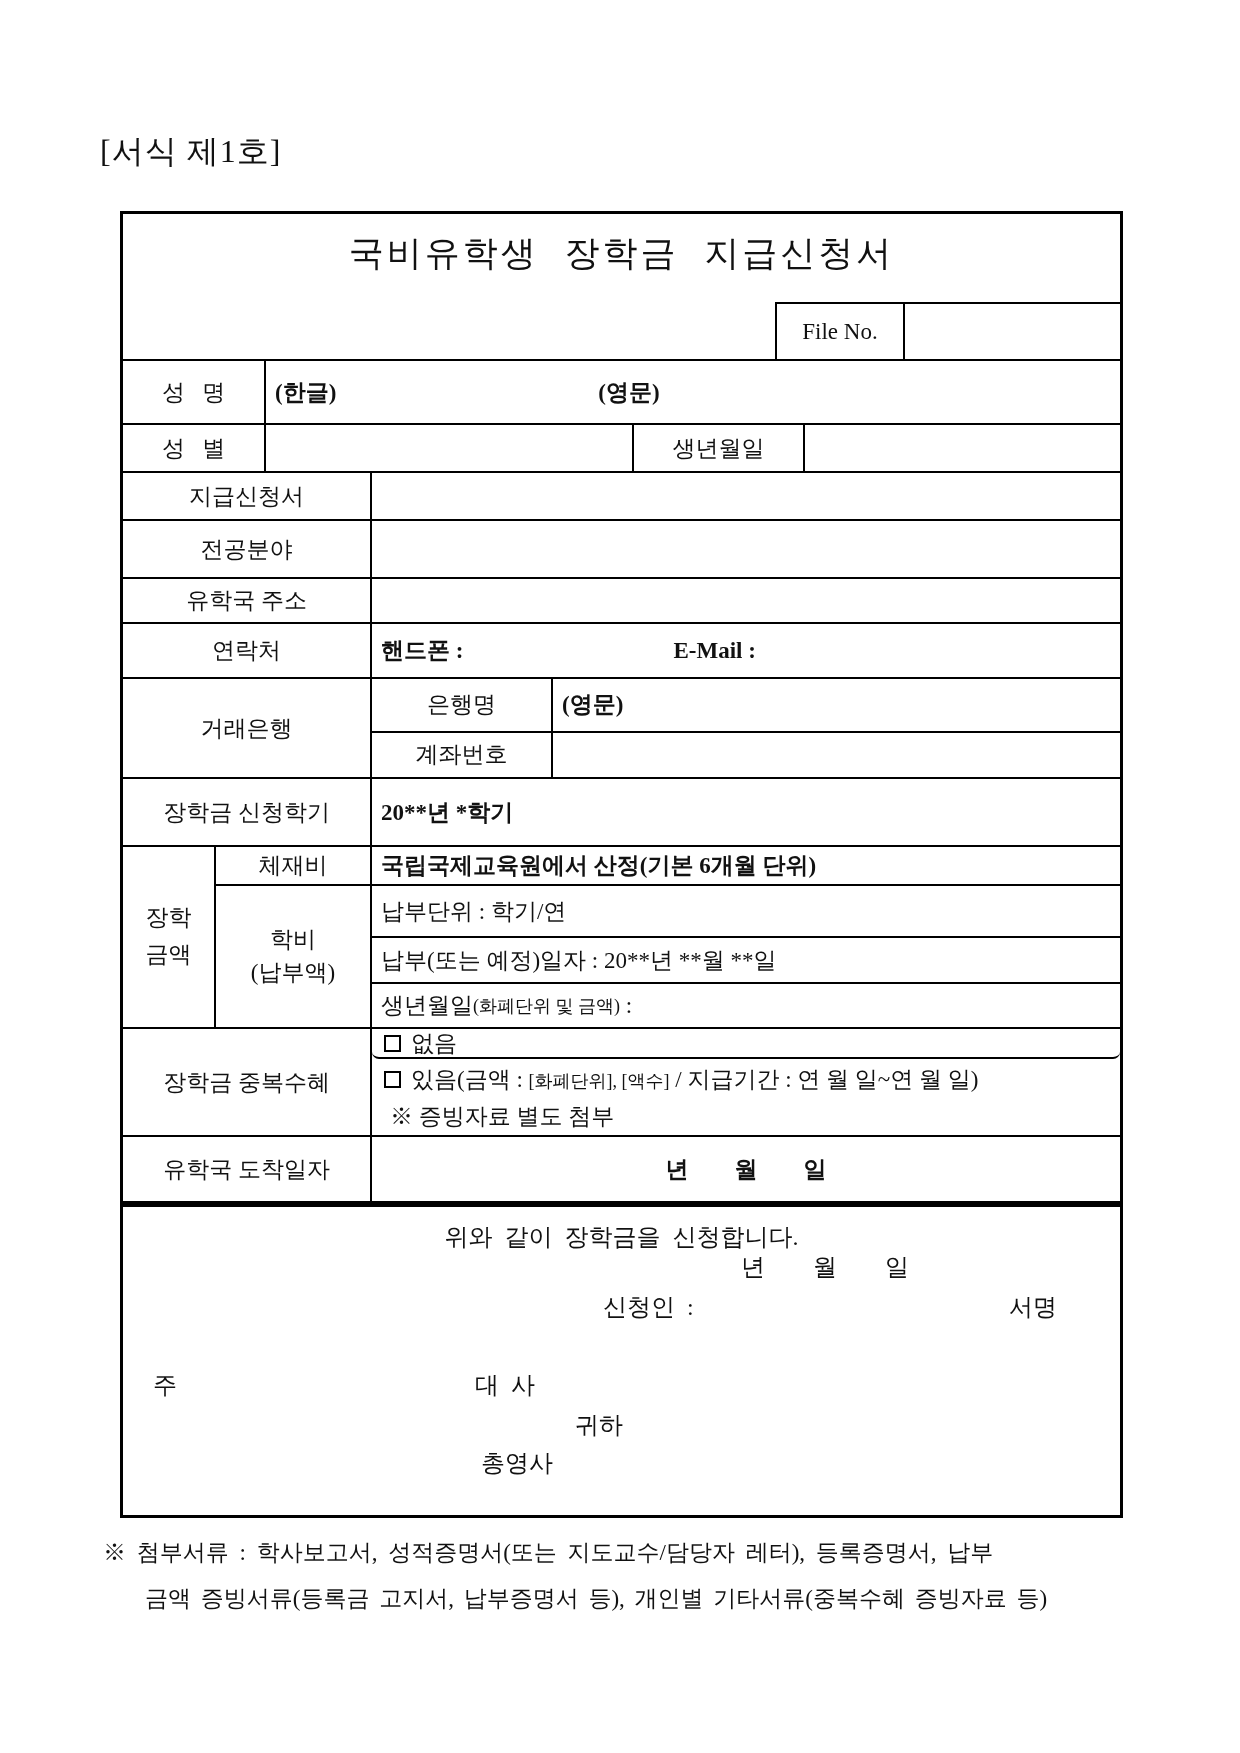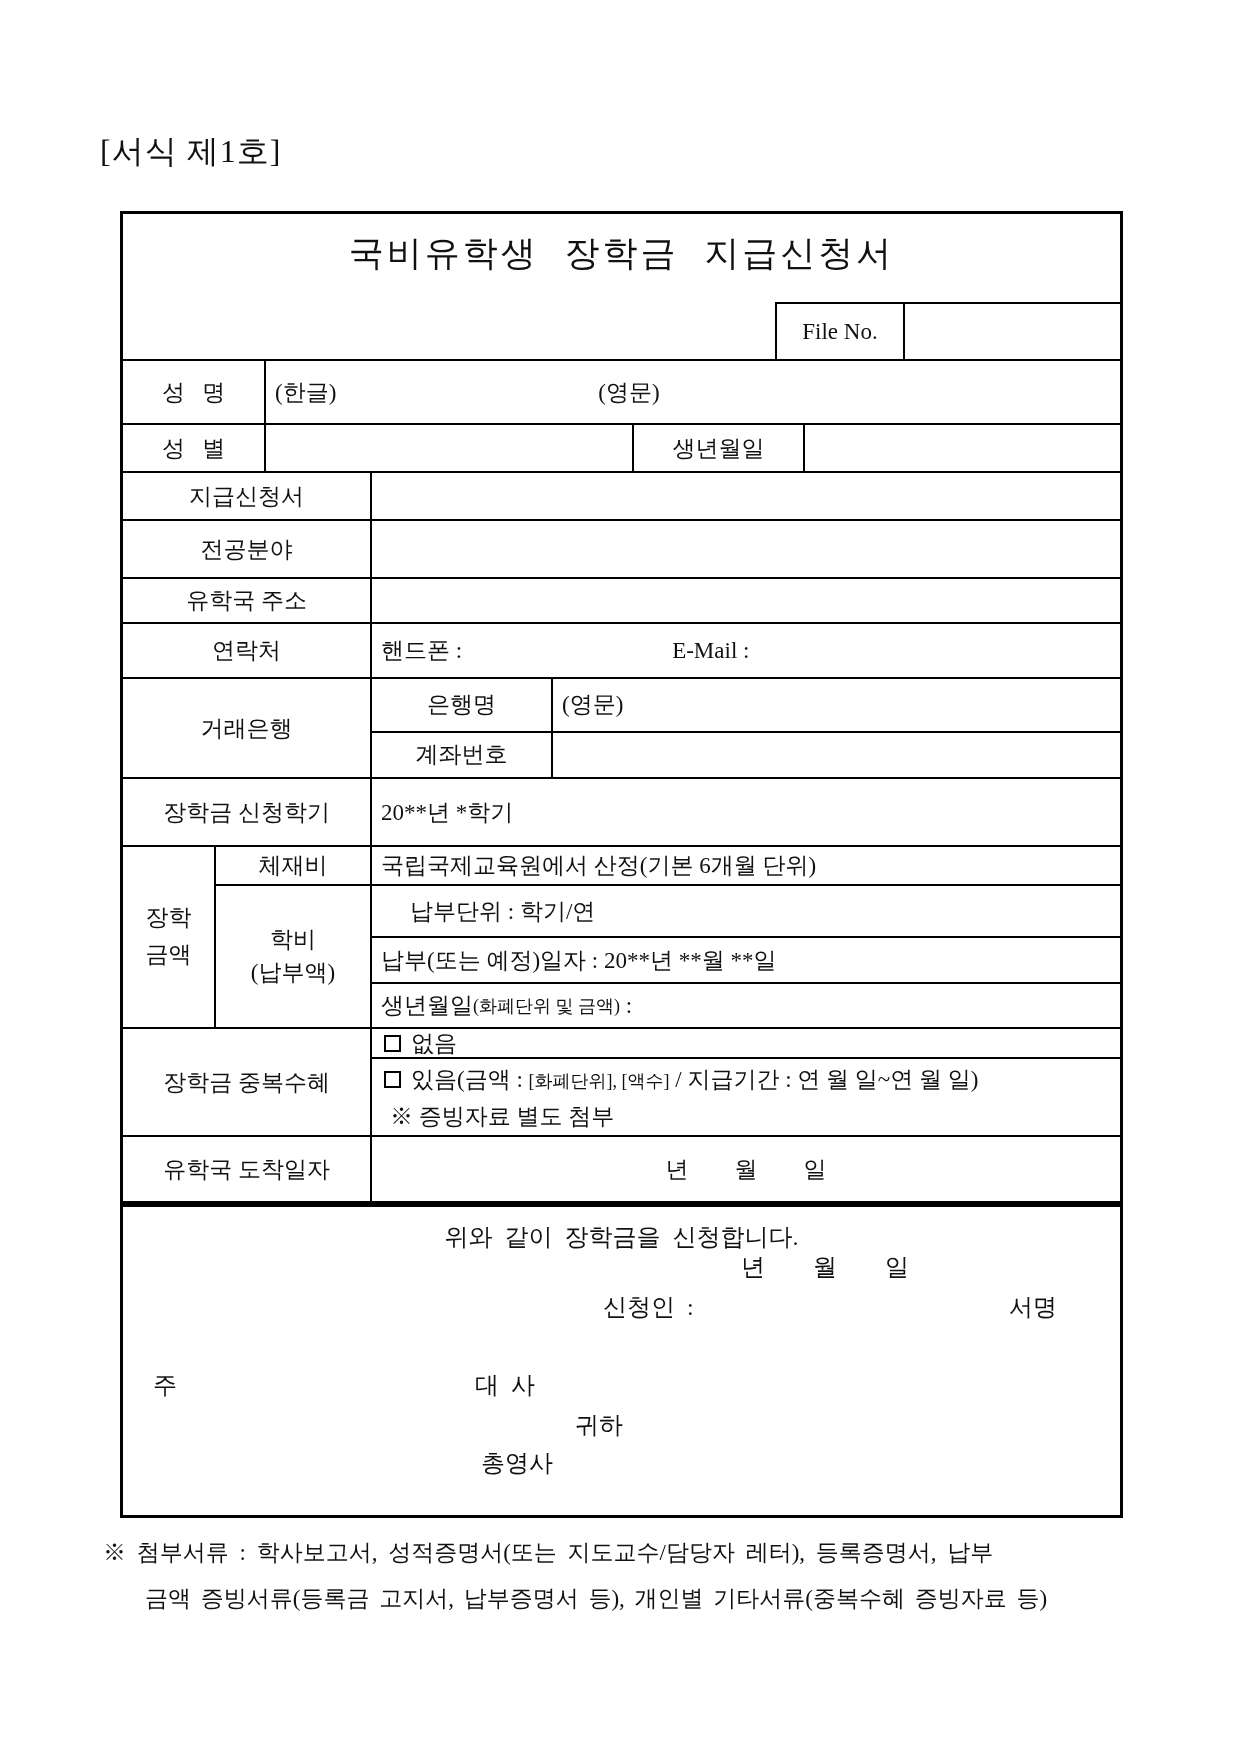--- a/index.html
+++ b/index.html
@@ -26,21 +26,21 @@
   .fileno{position:absolute;right:0;bottom:0;height:57px;display:flex;box-sizing:border-box;}
   .fileno .fl{width:128px;border-left:2px solid #000;border-top:2px solid #000;
               box-sizing:border-box;display:flex;align-items:center;justify-content:center;font-size:23px;}
   .fileno .fv{width:217px;border-left:2px solid #000;border-top:2px solid #000;box-sizing:border-box;}
 
   
   .w-nm{width:143px;} .w-blank1{width:368px;} .w-birth{width:171px;}
   .w-lab{width:249px;} .w-bank-sub{width:181px;}
   .w-amt-outer{width:93px;} .w-amt-sub{width:156px;}
 
-  .grow{flex:1 1 auto;}
+  .grow{flex:1 1 auto;font-weight:bold;}
   .stack{display:flex;flex-direction:column;flex:1 1 auto;}
   .subrow{display:flex;box-sizing:border-box;align-items:stretch;}
   .bt{border-top:2px solid #000;}
   .bb{border-bottom:2px solid #000;}
 
   .smalltxt{font-size:18px;}
   .checkbox{display:inline-block;width:17px;height:17px;border:2px solid #000;
             box-sizing:border-box;margin-right:10px;flex:0 0 auto;}
 
   
@@ -143,40 +143,40 @@
         <div class="subrow bb" style="height:39px;">
           <div class="cell center rb w-amt-sub" style="height:100%;">체재비</div>
           <div class="cell grow" style="height:100%;">
             <span class="padL">국립국제교육원에서 산정(기본 6개월 단위)</span>
           </div>
         </div>
         <div class="subrow" style="flex:1 1 auto;">
           <div class="cell center rb w-amt-sub preline" style="height:100%;line-height:1.4;">학비
 (납부액)</div>
           <div class="stack">
-            <div class="cell" style="height:50px;margin-left:29px;">
+            <div class="cell" style="height:50px;">
               <span class="padL">납부단위 : 학기/연</span>
             </div>
             <div class="cell bt" style="height:46px;">
               <span class="padL">납부(또는 예정)일자 : 20**년 **월 **일</span>
             </div>
             <div class="cell bt" style="flex:1 1 auto;">
               <span class="padL">생년월일</span>
                 <span class="smalltxt">(화폐단위 및 금액)</span>
                 <span class="pre"> :</span>
             </div>
           </div>
         </div>
       </div>
     </div>
 
     <div class="row" style="height:108px;">
       <div class="cell center rb w-lab">장학금 중복수혜</div>
       <div class="stack">
-        <div class="cell bb" style="height:30px;padding-left:12px;">
+        <div class="cell bb" style="height:30px;padding-left:12px;border-radius:7px;">
           <span class="checkbox"></span>
           <span>없음</span>
         </div>
         <div class="stack" style="flex:1 1 auto;justify-content:center;">
           <div class="cell" style="padding-left:12px;height:38px;">
             <span class="checkbox"></span>
             <span><span class="pre">있음(금액 : </span><span class="smalltxt">[화폐단위], [액수]</span><span class="pre"> / 지급기간 : 연 월 일~연 월 일)</span></span>
           </div>
           <div class="cell" style="padding-left:18px;height:36px;">
             <span>※ 증빙자료 별도 첨부</span>

